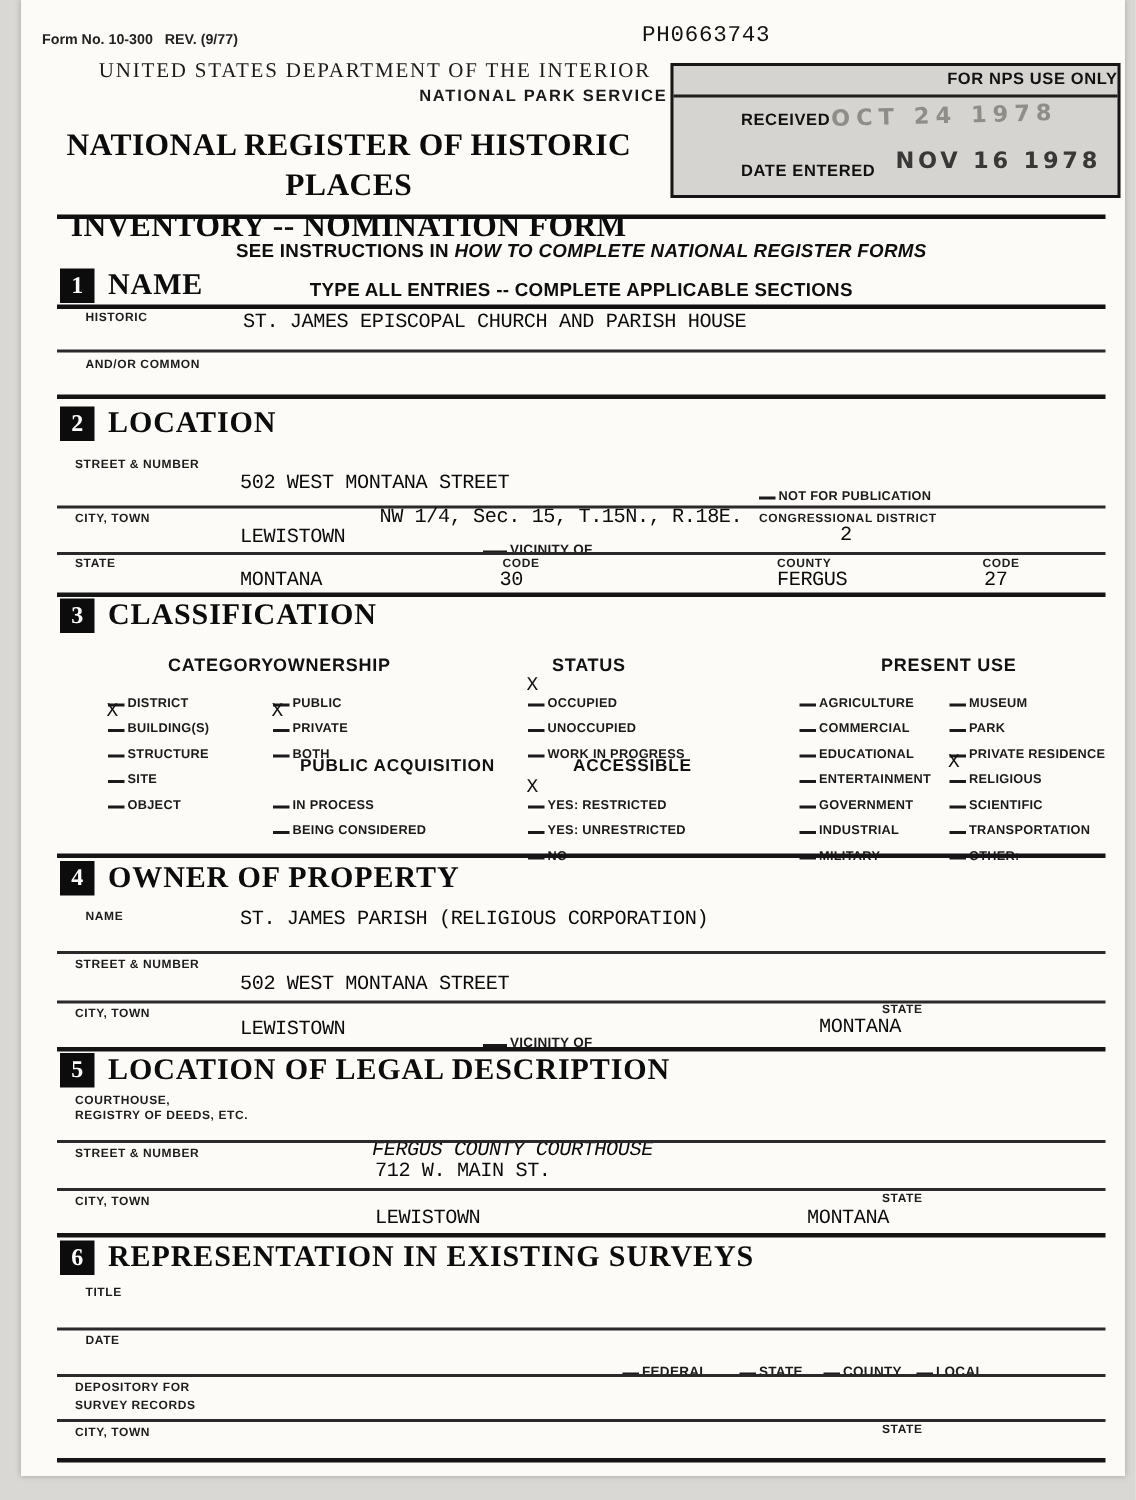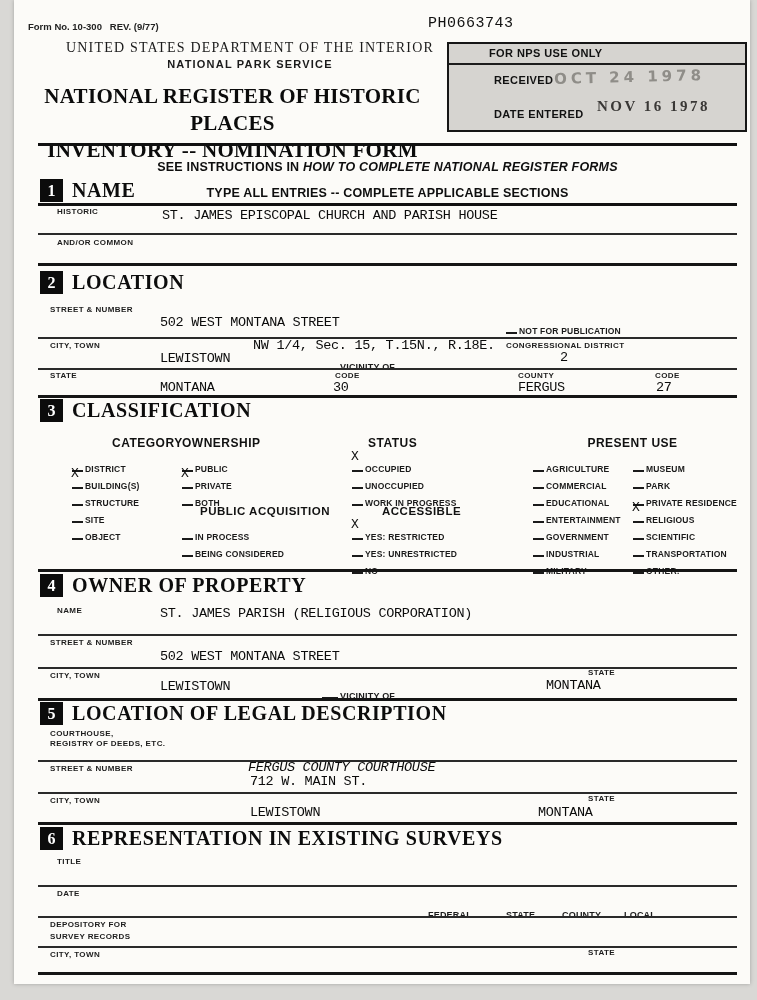--- a/index.html
+++ b/index.html
@@ -1,20 +1,20 @@
 <!DOCTYPE html>
 <html><head>
 <meta charset="utf-8">
 <style>
   html,body{margin:0;padding:0;}
   body{background:#d9d8d5;font-family:"Liberation Sans",sans-serif;}
   #page{position:relative;width:757px;height:1000px;background:#d9d8d5;overflow:hidden;}
   #sheet{position:absolute;left:14px;top:0;right:7px;bottom:16px;background:#fcfbf8;
          box-shadow:0 0 4px rgba(0,0,0,.25);}
-  .abs{position:absolute;}
+  .abs{position:absolute;text-align:right;}
 
   
   .lbl{position:absolute;font:bold 8px "Liberation Sans",sans-serif;color:#1c1c1c;
        letter-spacing:.4px;white-space:nowrap;}
   
   .val{position:absolute;font:13.5px "Liberation Mono","DejaVu Sans Mono",monospace;
        color:#0b0b0b;white-space:pre;letter-spacing:-.3px;}
   
   .rule{position:absolute;left:38px;width:699px;border-top:2px solid #2a2a2a;height:0;}
   .rule.heavy{border-top:3px solid #151515;}
@@ -40,39 +40,39 @@
   .subhead{position:absolute;font:bold 11.5px "Liberation Sans",sans-serif;color:#111;
            letter-spacing:.5px;white-space:nowrap;}
 
   
   #form-no{left:28px;top:21px;font:bold 9.5px "Liberation Sans",sans-serif;color:#222;
            white-space:pre;}
   #doc-id{left:428px;top:15px;font:15px "Liberation Mono","DejaVu Sans Mono",monospace;
           color:#111;letter-spacing:.5px;}
   #dept{left:55px;top:40px;width:390px;text-align:center;
         font:14px "Liberation Serif",serif;letter-spacing:1.2px;color:#1a1a1a;}
-  #agency{left:55px;top:58px;width:390px;text-align:center;
+  #agency{left:55px;top:58px;width:390px;text-align:right;
           font:bold 11px "Liberation Sans",sans-serif;letter-spacing:1.2px;color:#1a1a1a;}
   #form-title{left:5px;top:83px;width:455px;text-align:center;
               font:bold 21px "Liberation Serif",serif;line-height:27px;color:#0b0b0b;
               letter-spacing:.3px;}
 
   
   #nps-box{left:447px;top:42px;width:296px;height:86px;border:2px solid #161616;
            background:#d6d4d0;}
   #nps-box .boxtitle{position:absolute;left:5px;top:3px;right:0;
                      font:bold 11px "Liberation Sans",sans-serif;color:#111;
                      letter-spacing:.4px;margin-left:35px;}
   #nps-box .titleline{position:absolute;left:0;right:0;top:19px;border-top:2px solid #1d1d1d;}
   #nps-box .rowlbl{position:absolute;font:bold 11px "Liberation Sans",sans-serif;
                    color:#111;letter-spacing:.4px;margin-left:40px;}
   .stamp{position:absolute;font:bold 15px "DejaVu Sans",sans-serif;white-space:nowrap;}
   #stamp-received{left:105px;top:24px;color:#8f8d88;letter-spacing:4px;
                   transform:rotate(-1.5deg);}
-  #stamp-entered{left:148px;top:54px;color:#3a3836;letter-spacing:2.5px;font-family:Liberation Serif, serif;}
+  #stamp-entered{left:148px;top:54px;color:#3a3836;letter-spacing:2.5px;}
 
   
   #banner{position:absolute;left:38px;top:143px;width:699px;border-top:3px solid #111;
           border-bottom:3px solid #111;text-align:center;padding:2px 0 3px;}
   #banner .b1,#banner .b2{font:bold 12.5px "Liberation Sans",sans-serif;color:#0e0e0e;
           letter-spacing:.2px;margin-top:12px;}
 </style>
 </head>
 <body>
 

